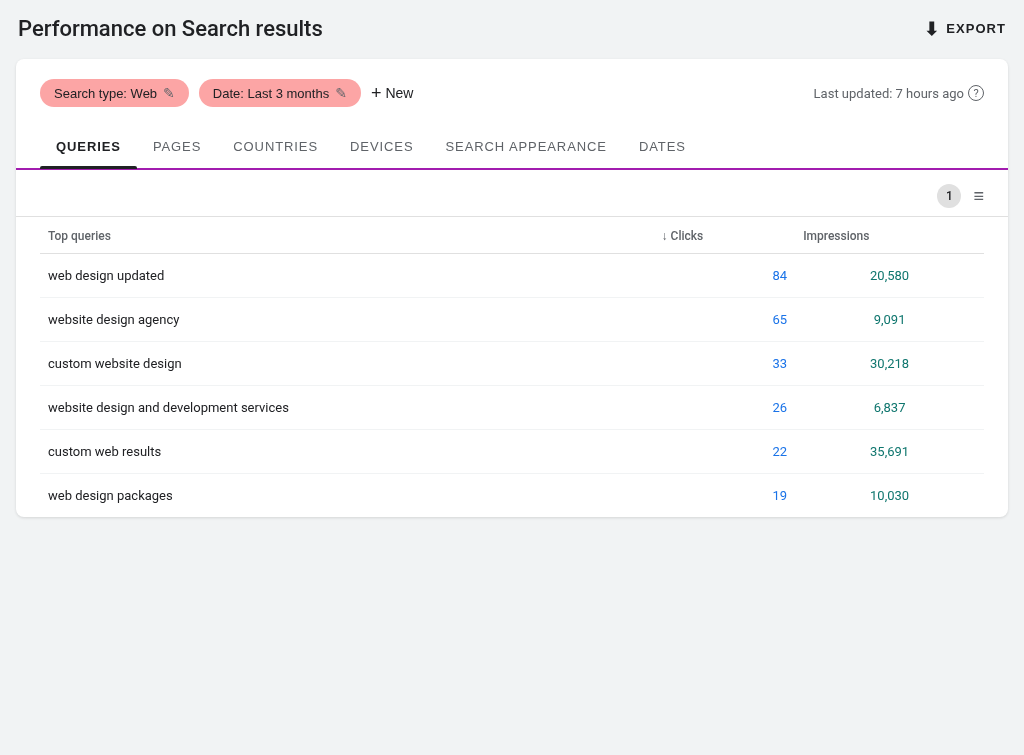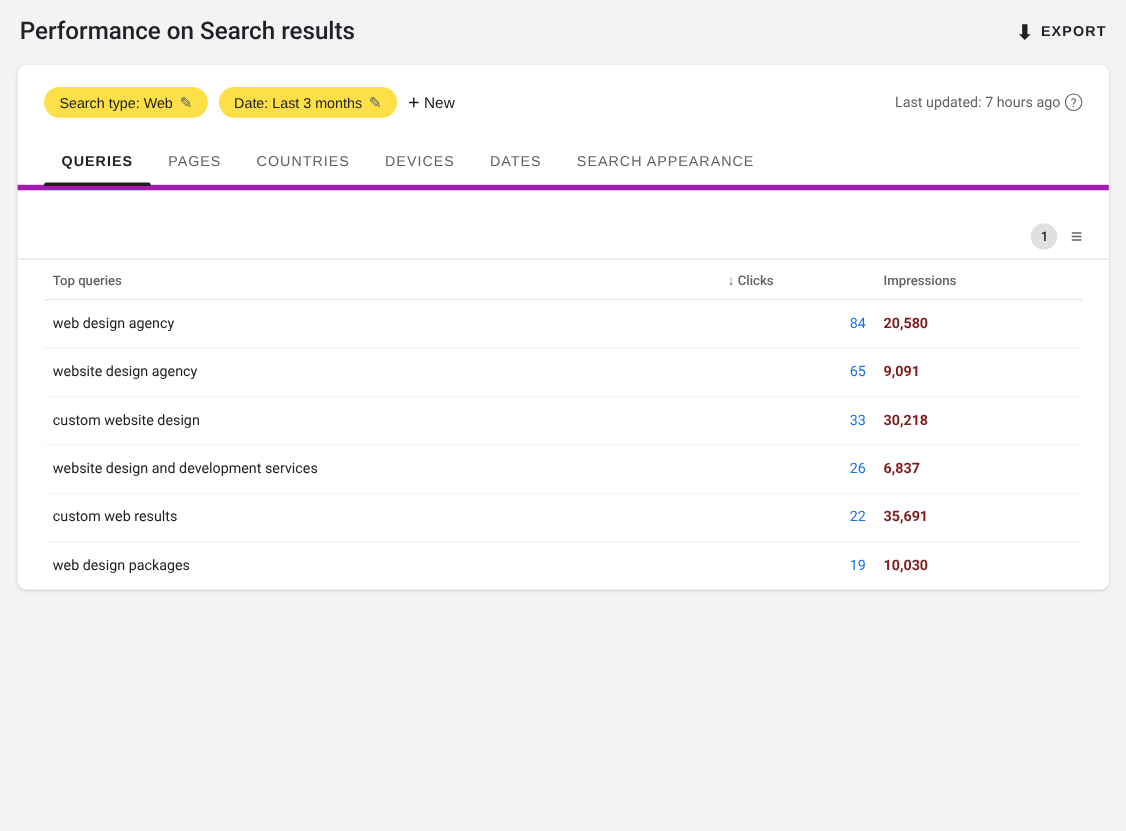--- a/index.html
+++ b/index.html
@@ -49,21 +49,21 @@
     .filters-row {
       display: flex;
       align-items: center;
       gap: 10px;
       margin-bottom: 20px;
     }
     .filter-chip {
       display: flex;
       align-items: center;
       gap: 6px;
-      background: #fde047;
+      background: #fca5a5;
       border-radius: 20px;
       padding: 6px 14px;
       font-size: 13px;
       color: #202124;
       cursor: pointer;
       border: none;
     }
     .filter-chip .edit-icon {
       font-size: 14px;
       color: #5f6368;
@@ -98,22 +98,22 @@
       border: 1.5px solid #5f6368;
       display: inline-flex;
       align-items: center;
       justify-content: center;
       font-size: 11px;
       color: #5f6368;
       cursor: pointer;
     }
     .tabs {
       display: flex;
-      border-bottom: 5px solid #a21caf;
-      margin: 16px -24px;
+      border-bottom: 2px solid #a21caf;
+      margin: 0 -24px;
       padding: 0 24px;
     }
     .tab {
       font-size: 13px;
       font-weight: 500;
       letter-spacing: 0.07em;
       text-transform: uppercase;
       color: #5f6368;
       padding: 12px 16px 14px 16px;
       cursor: pointer;
@@ -190,23 +190,22 @@
       padding: 14px 8px;
       font-size: 13px;
       color: #202124;
       border-bottom: 1px solid #f1f3f4;
     }
     .data-table td.clicks {
       color: #1a73e8;
       text-align: right;
     }
     .data-table td.impressions {
-      color: #7f1d1d;
-      text-align: left;
-      font-weight: bold;
+      color: #0f766e;
+      text-align: center;
     }
     .data-table tr:last-child td {
       border-bottom: none;
     }
     .col-query { width: 65%; }
     .col-clicks { width: 15%; }
     .col-impressions { width: 20%; }
   </style>
 </head>
 <body>
@@ -246,24 +245,24 @@
     <button class="tab">
       <span>PAGES</span>
     </button>
     <button class="tab">
       <span>COUNTRIES</span>
     </button>
     <button class="tab">
       <span>DEVICES</span>
     </button>
     <button class="tab">
+      <span>SEARCH APPEARANCE</span>
+    </button>
+    <button class="tab">
       <span>DATES</span>
-    </button>
-    <button class="tab">
-      <span>SEARCH APPEARANCE</span>
     </button>
   </div>
 
   <div class="table-controls">
     <div class="badge">1</div>
     <span class="filter-lines-icon">≡</span>
   </div>
 
   <table class="data-table">
     <thead>
@@ -274,21 +273,21 @@
         <th class="col-clicks right">
           <span class="sort-arrow">↓</span><span>Clicks</span>
         </th>
         <th class="col-impressions right">
           <span>Impressions</span>
         </th>
       </tr>
     </thead>
     <tbody id="table-body">
     <tr>
-          <td>web design agency</td>
+          <td>web design updated</td>
           <td class="clicks">84</td>
           <td class="impressions">20,580</td>
         </tr>
         <tr>
           <td>website design agency</td>
           <td class="clicks">65</td>
           <td class="impressions">9,091</td>
         </tr>
         <tr>
           <td>custom website design</td>

